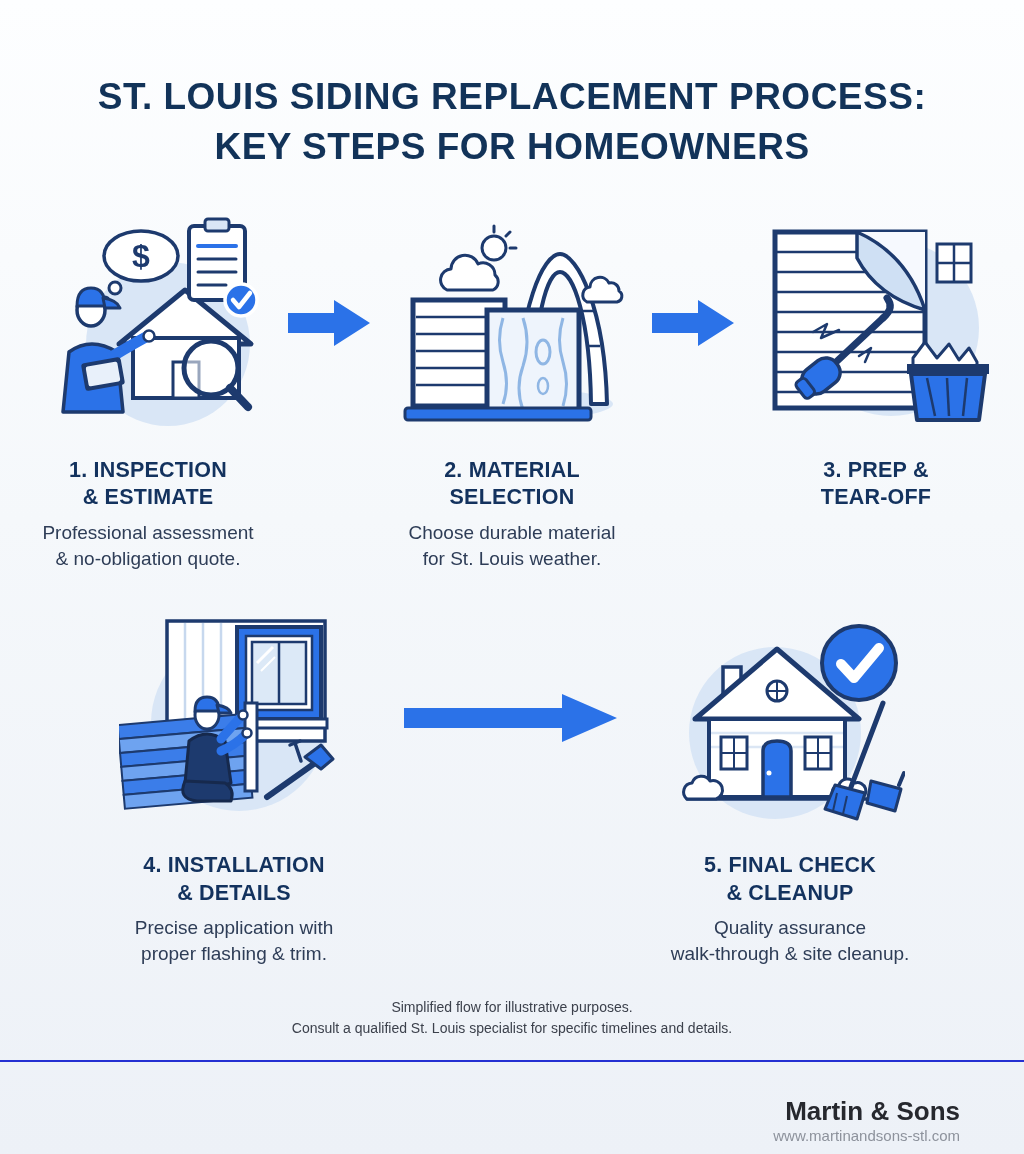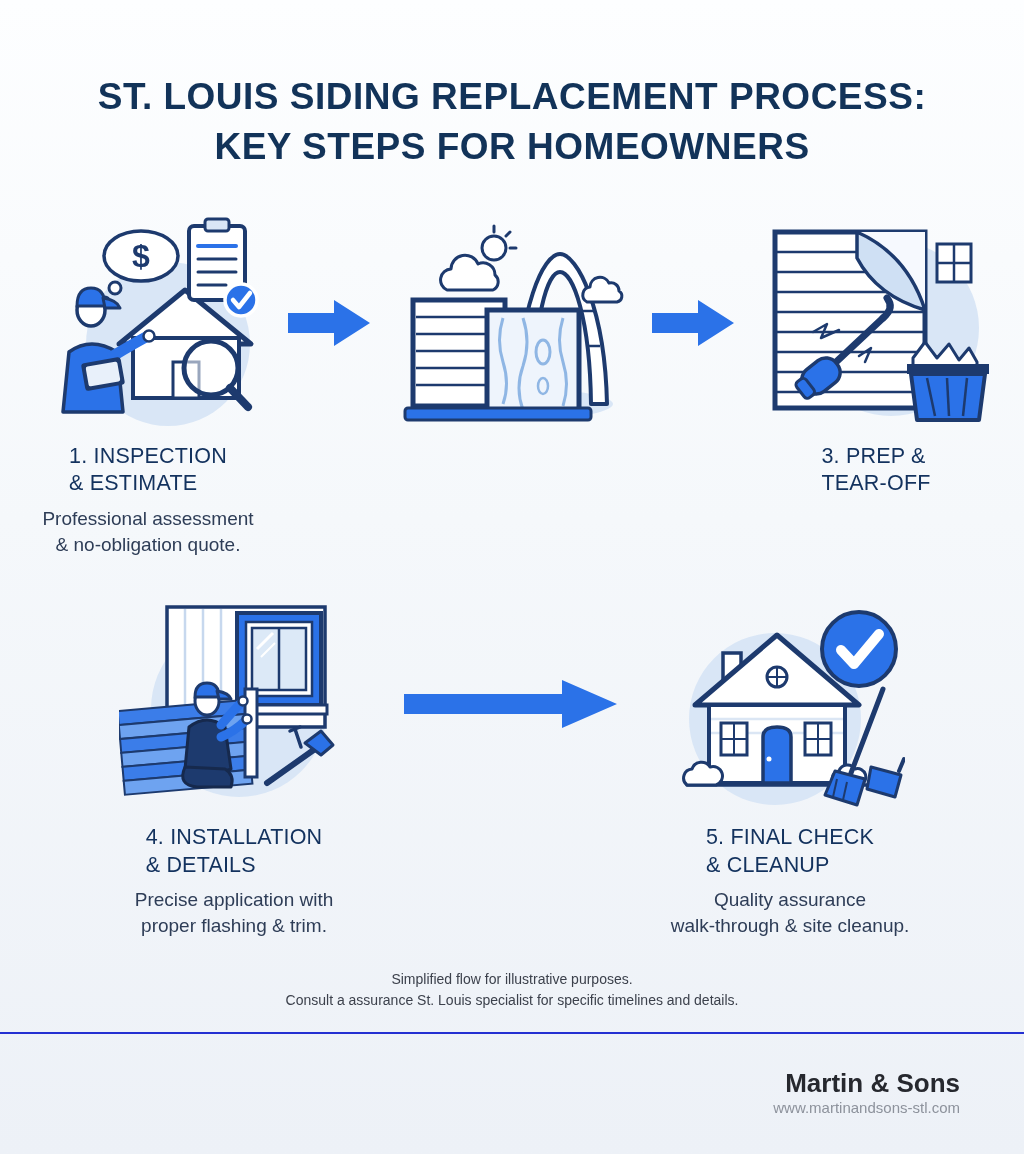--- a/index.html
+++ b/index.html
@@ -26,25 +26,25 @@
   .row1 { margin-top: 44px; }
   .row2 { margin-top: 40px; }
   .step { width: 280px; display: flex; flex-direction: column; align-items: center; }
   .row2 .step { width: 340px; }
   .illus { width: 230px; height: 215px; }
   .illus svg { width: 100%; height: 100%; display: block; }
   .arrow-small { margin-top: 81px; width: 84px; flex: 0 0 auto; }
   .arrow-long { margin-top: 79px; width: 216px; flex: 0 0 auto; }
   .arrow-small svg, .arrow-long svg { display: block; }
   .step-title {
-    margin-top: 12px;
+    margin-top: 26px;
     font-size: 21.5px;
-    font-weight: 400;
+    font-weight: 700;
     color: #13325e;
-    text-align: left;
+    text-align: center;
     line-height: 1.28;
     letter-spacing: 0.2px;
     white-space: pre-line;
   }
   .step-desc {
     margin-top: 8px;
     font-size: 19px;
     color: #2e3d57;
     text-align: center;
     line-height: 1.35;
@@ -161,20 +161,24 @@
             <rect x="90" y="94" width="92" height="102" fill="#eef4fc" stroke="#1d3a6e" stroke-width="5"></rect>
             <path d="M106 102 q-7 22 0 44 q7 22 0 42" fill="none" stroke="#8fb6e4" stroke-width="3"></path>
             <path d="M126 102 q8 24 0 48 q-8 22 0 44" fill="none" stroke="#8fb6e4" stroke-width="3"></path>
             <path d="M166 102 q-7 22 0 44 q7 22 0 44" fill="none" stroke="#8fb6e4" stroke-width="3"></path>
             <ellipse cx="146" cy="136" rx="7" ry="12" fill="none" stroke="#8fb6e4" stroke-width="3"></ellipse>
             <ellipse cx="146" cy="170" rx="5" ry="8" fill="none" stroke="#8fb6e4" stroke-width="2.5"></ellipse>
           </g>
           <rect x="8" y="192" width="186" height="12" rx="3" fill="#2b72e8" stroke="#1d3a6e" stroke-width="3"></rect>
         </svg>
       </div>
+      <div class="step-title">2. MATERIAL
+SELECTION</div>
+      <div class="step-desc">Choose durable material
+for St. Louis weather.</div>
     </div>
 
     <div class="arrow-small">
       <svg viewBox="0 0 84 52" xmlns="http://www.w3.org/2000/svg">
         <polygon points="0,16 46,16 46,3 82,26 46,49 46,36 0,36" fill="#2b72e8"></polygon>
       </svg>
     </div>
 
     <div class="step">
       <div class="illus">
@@ -334,21 +338,21 @@
       </div>
       <div class="step-title">5. FINAL CHECK
 &amp; CLEANUP</div>
       <div class="step-desc">Quality assurance
 walk-through &amp; site cleanup.</div>
     </div>
 
   </div>
 
   <div class="disclaimer">Simplified flow for illustrative purposes.
-Consult a assurance St. Louis specialist for specific timelines and details.</div>
+Consult a qualified St. Louis specialist for specific timelines and details.</div>
 
   <div class="divider"></div>
 
   <div class="footer">
     <div class="company">Martin &amp; Sons</div>
     <div class="website">www.martinandsons-stl.com</div>
   </div>
 
 </div>
 

